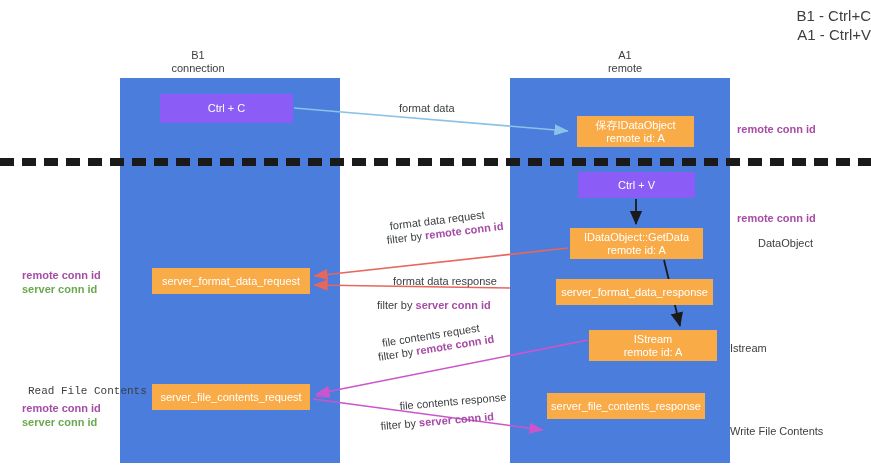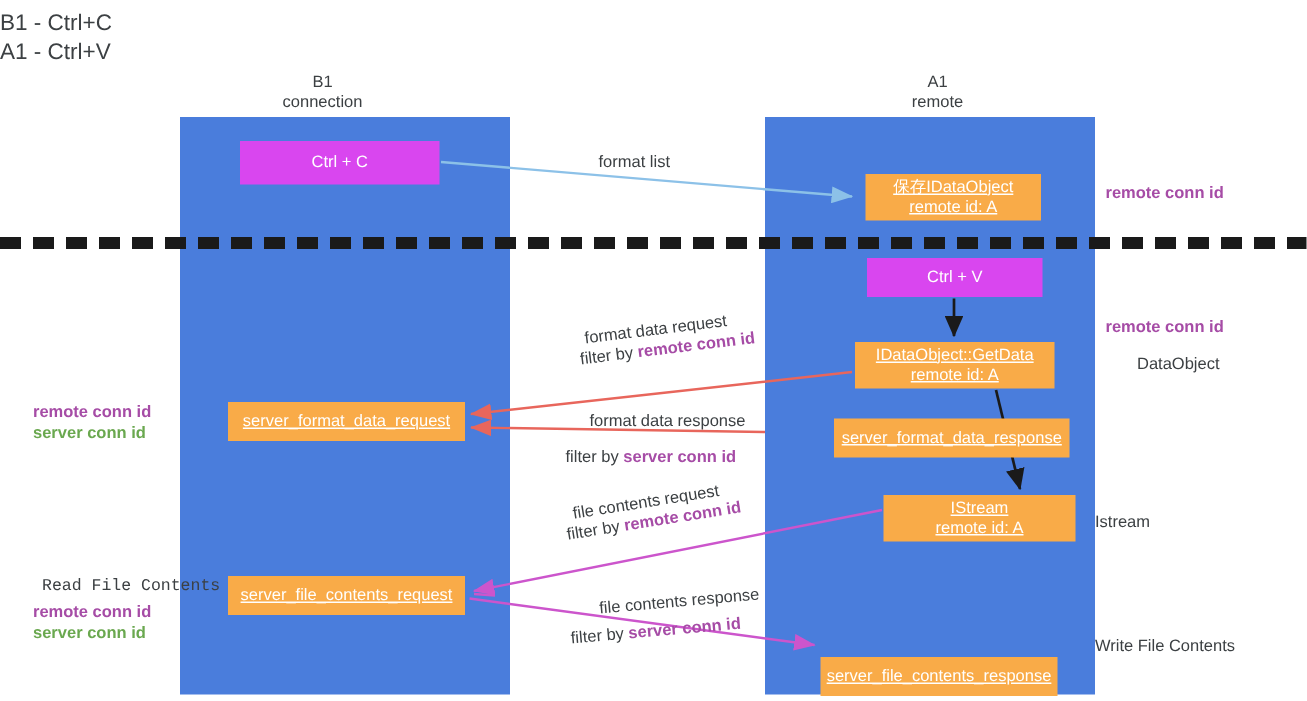--- a/index.html
+++ b/index.html
@@ -11,29 +11,29 @@
     position:relative;overflow:hidden;
     -webkit-font-smoothing:antialiased;
   }
   #stage{position:absolute;left:0;top:0;width:871px;height:467px;}
 
   .abs{position:absolute;}
 
   
   #title{
     left:0;top:6px;width:871px;
-    text-align:left;
+    text-align:right;
     font-size:15px;color:#3c4043;line-height:19px;
   }
 
   
   .col-head{
     font-size:11px;color:#3c4043;text-align:center;line-height:13px;
   }
-  #head-b1{left:150px;top:49px;width:130px;}
+  #head-b1{left:133px;top:49px;width:130px;}
   #head-a1{left:550px;top:49px;width:150px;}
 
   
   .column{background:#4a7ddc;}
   #col-b1{left:120px;top:78px;width:220px;height:385px;}
   #col-a1{left:510px;top:78px;width:220px;height:385px;}
 
   
   #divider{
     left:0;top:158px;width:871px;height:8px;
@@ -41,33 +41,33 @@
   }
 
   
   .node{
     box-sizing:border-box;
     display:flex;flex-direction:column;
     align-items:center;justify-content:center;
     color:#ffffff;font-size:11px;line-height:13px;
     text-align:center;padding:2px 4px;
   }
-  .node.green{background:#d946ef;}
-  .node.orange{background:#f9ab48;text-decoration:underline;}
+  .node.green{background:#8b5cf6;}
+  .node.orange{background:#f9ab48;}
   .node .ln{display:block;white-space:nowrap;}
 
   #n-ctrlc{left:160px;top:94px;width:133px;height:29px;}
   #n-ctrlv{left:578px;top:172px;width:117px;height:26px;}
   #n-idataobject{left:577px;top:116px;width:117px;height:31px;}
   #n-getdata{left:570px;top:228px;width:133px;height:31px;}
   #n-istream{left:589px;top:330px;width:128px;height:31px;}
   #n-fmt-req{left:152px;top:268px;width:158px;height:26px;}
   #n-fmt-res{left:512px;top:279px;width:157px;height:26px;margin-left:44px;}
   #n-file-req{left:152px;top:384px;width:158px;height:26px;}
-  #n-file-res{left:547px;top:438px;width:158px;height:26px;}
+  #n-file-res{left:547px;top:393px;width:158px;height:26px;}
 
   
   .side{font-size:11px;line-height:14px;color:#3c4043;white-space:nowrap;}
   .purple{color:#a64ca6;font-weight:bold;}
   .green-t{color:#6aa84f;font-weight:bold;}
   .plain-b{color:#3c4043;}
 
   #s-remote1{left:737px;top:122px;}
   #s-remote2{left:737px;top:211px;}
   #s-dataobject{left:730px;top:236px;padding-left:28px;}
@@ -200,21 +200,21 @@
   </div>
 
   <div class="abs node orange" id="n-file-req">
     <span class="ln">server_file_contents_request</span>
   </div>
 
   <div class="abs node orange" id="n-file-res">
     <span class="ln">server_file_contents_response</span>
   </div>
 
-  <div class="abs alabel" id="l-formatlist">format list</div>
+  <div class="abs alabel" id="l-formatlist">format data</div>
 
   <div class="abs alabel" id="l-fdreq">format data request</div>
   <div class="abs alabel" id="l-fdreq2">
     <span class="plain-b">filter by </span><span class="purple">remote conn id</span>
   </div>
 
   <div class="abs alabel" id="l-fdres">format data response</div>
   <div class="abs alabel" id="l-fdres2">
     <span class="plain-b">filter by </span><span class="purple">server conn id</span>
   </div>

